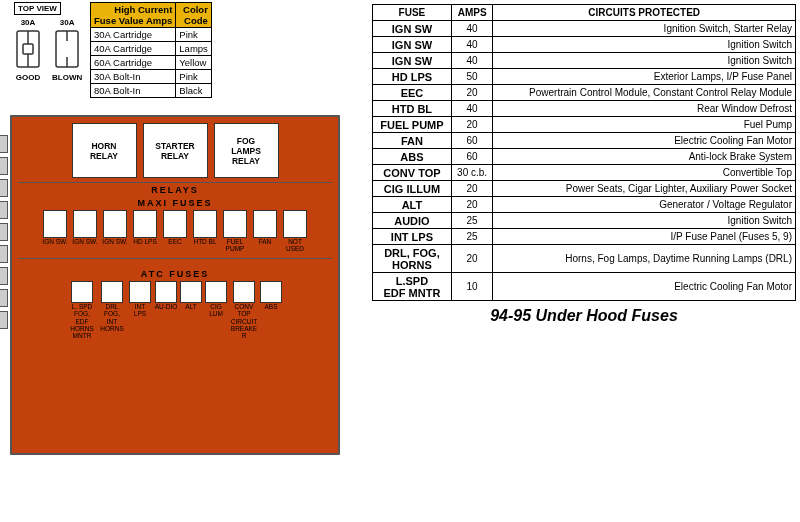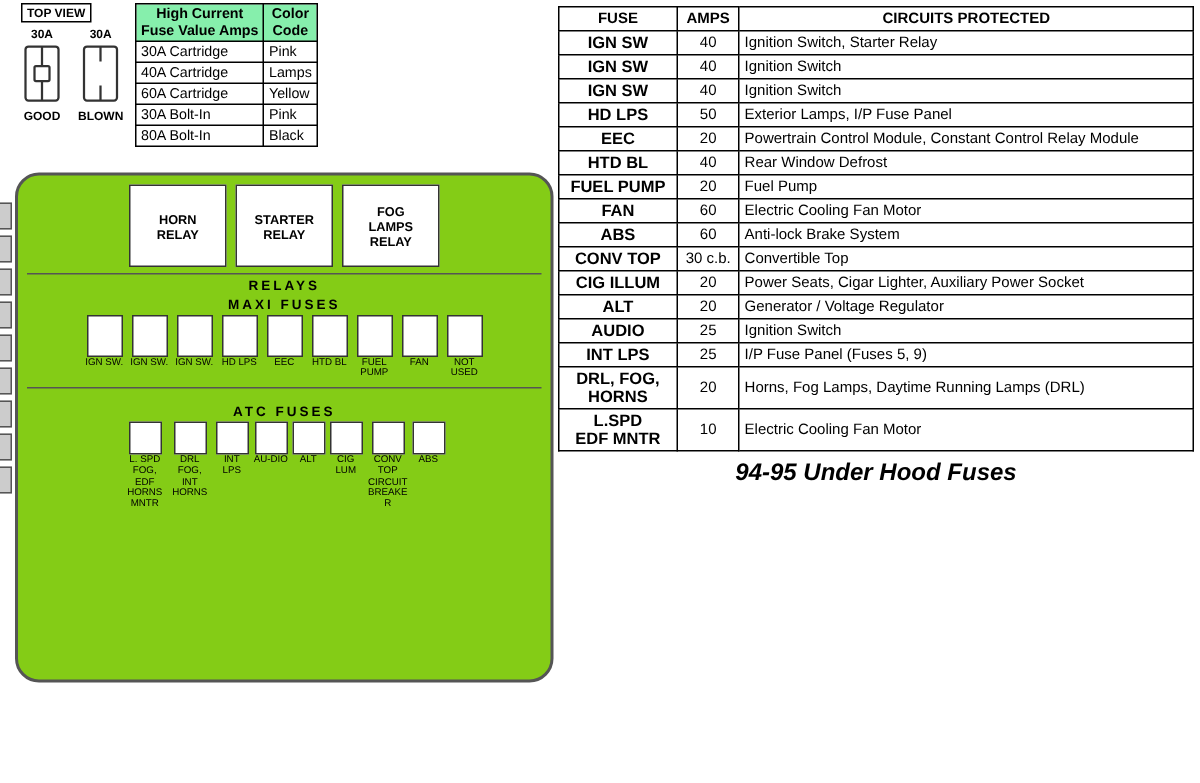--- a/index.html
+++ b/index.html
@@ -36,40 +36,41 @@
       font-size: 9.5px;
     }
 
     .legend-table td, .legend-table th {
       border: 1px solid #000;
       padding: 1px 3px;
       white-space: nowrap;
     }
 
     .legend-table th {
-      background: #86efac;
-      font-weight: bold;
+      background: #eab308;
+      font-weight: bold;
+      text-align: right;
     }
 
     
     .fuse-box-container {
       position: absolute;
       top: 115px;
       left: 10px;
       width: 345px;
       height: 380px;
     }
 
     .fuse-box {
       border: 2px solid #555;
-      border-radius: 16px;
-      background: #84cc16;
+      border-radius: 1px;
+      background: #c2410c;
       padding: 6px;
       position: relative;
-      width: 359px;
+      width: 330px;
       height: 340px;
     }
 
     .relays-section {
       display: flex;
       gap: 6px;
       justify-content: center;
       margin-bottom: 4px;
     }
 
@@ -178,21 +179,21 @@
     }
 
     .fuse-table td {
       border: 1px solid #000;
       padding: 1.5px 3px;
       text-align: center;
       vertical-align: middle;
     }
 
     .fuse-table td.circuits {
-      text-align: left;
+      text-align: right;
     }
 
     .fuse-table td.fuse-name {
       font-size: 11px;
       font-weight: bold;
       margin-left: 16px;
     }
 
     .table-title {
       text-align: center;

